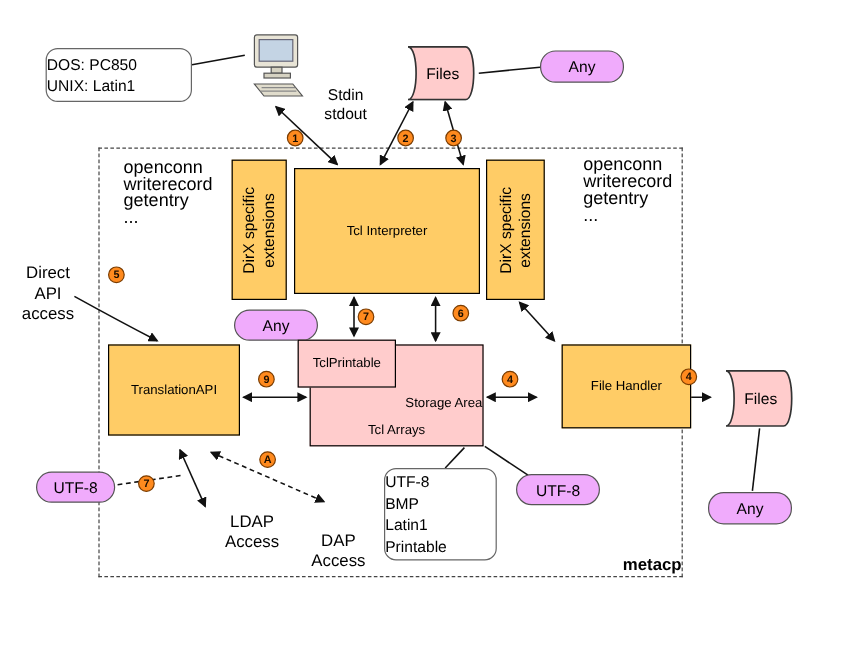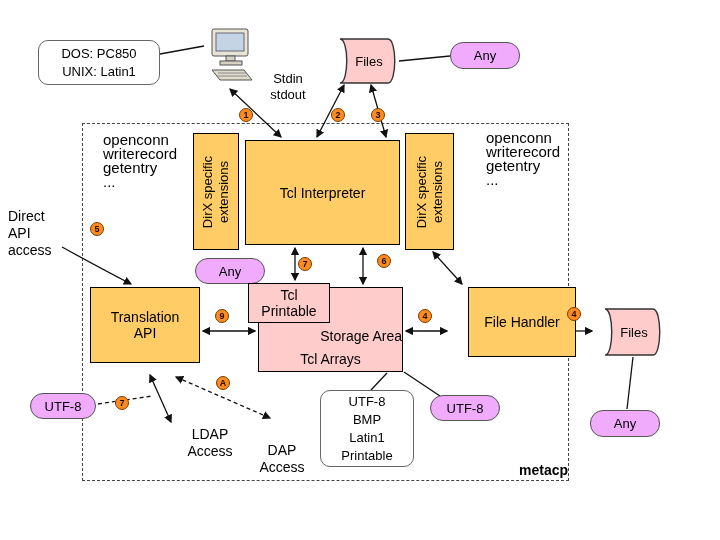--- a/index.html
+++ b/index.html
@@ -5,29 +5,29 @@
   *{margin:0;padding:0;box-sizing:border-box}
   html,body{background:#fff}
   body{width:720px;height:540px;font-family:"Liberation Sans",sans-serif;color:#000}
   .stage{position:relative;width:720px;height:540px;background:#fff;overflow:hidden}
   .abs{position:absolute}
   .wires{position:absolute;left:0;top:0;z-index:1;pointer-events:none}
   .dashedbox{border:1px dashed #444;z-index:0}
   .obox{background:#FFCC66;border:1px solid #000;z-index:2}
   .pbox{background:#FFCCCC;border:1px solid #000;z-index:2}
   .center{display:flex;align-items:center;justify-content:center;text-align:center}
-  .col{flex-direction:column}
+  .col{}
   .callout-gray{background:#f0abfc;border:1.5px solid #555;border-radius:13px;display:flex;align-items:center;justify-content:center;font-size:13px;z-index:2}
-  .callout-white{background:#fff;border:1.5px solid #666;border-radius:10px;display:flex;flex-direction:column;align-items:center;justify-content:center;font-size:13px;line-height:18px;z-index:2}
+  .callout-white{background:#fff;border:1.5px solid #666;border-radius:10px;display:flex;flex-direction:column;align-items:flex-start;justify-content:center;font-size:13px;line-height:18px;z-index:2}
   .badge{width:14px;height:14px;border-radius:50%;background:#FF8A1E;border:1px solid #7A3C00;color:#1A0D00;font-size:9px;font-weight:bold;display:flex;align-items:center;justify-content:center;z-index:4}
   .vtext{position:absolute;left:50%;top:50%;transform:translate(-50%,-50%) rotate(-90deg);white-space:nowrap;text-align:center;font-size:13px;line-height:16px}
   .smalltext{font-size:15px;line-height:14px;z-index:2}
   .label{font-size:13px;line-height:16px;z-index:2}
   .biglabel{font-size:14px;line-height:17px;z-index:2}
-  .boxtext{font-size:14px;line-height:16px}
+  .boxtext{font-size:11px;line-height:16px}
   .fileshape{z-index:2}
   .files-text{position:absolute;left:6px;top:0;width:100%;height:100%;display:flex;align-items:center;justify-content:center;font-size:13px}
   .metacp{font-size:14px;font-weight:bold;z-index:2}
 </style>
 </head>
 <body>
 
 <div class="stage">
 
   <svg class="wires" width="720" height="540" viewBox="0 0 720 540">
@@ -130,21 +130,21 @@
     </div>
   </div>
 
   <div class="smalltext abs" style="left:486px;top:131px">
     <div>openconn</div>
     <div>writerecord</div>
     <div>getentry</div>
     <div>...</div>
   </div>
 
-  <div class="biglabel abs" style="left:8px;top:208px;width:64px;text-align:left">
+  <div class="biglabel abs" style="left:8px;top:219px;width:64px;text-align:center">
     <div>Direct</div>
     <div>API</div>
     <div>access</div>
   </div>
 
   <div class="callout-gray abs" style="left:195px;top:258px;width:70px;height:26px">
     <span>Any</span>
   </div>
 
   <div class="pbox abs" style="left:258px;top:287px;width:145px;height:85px">

